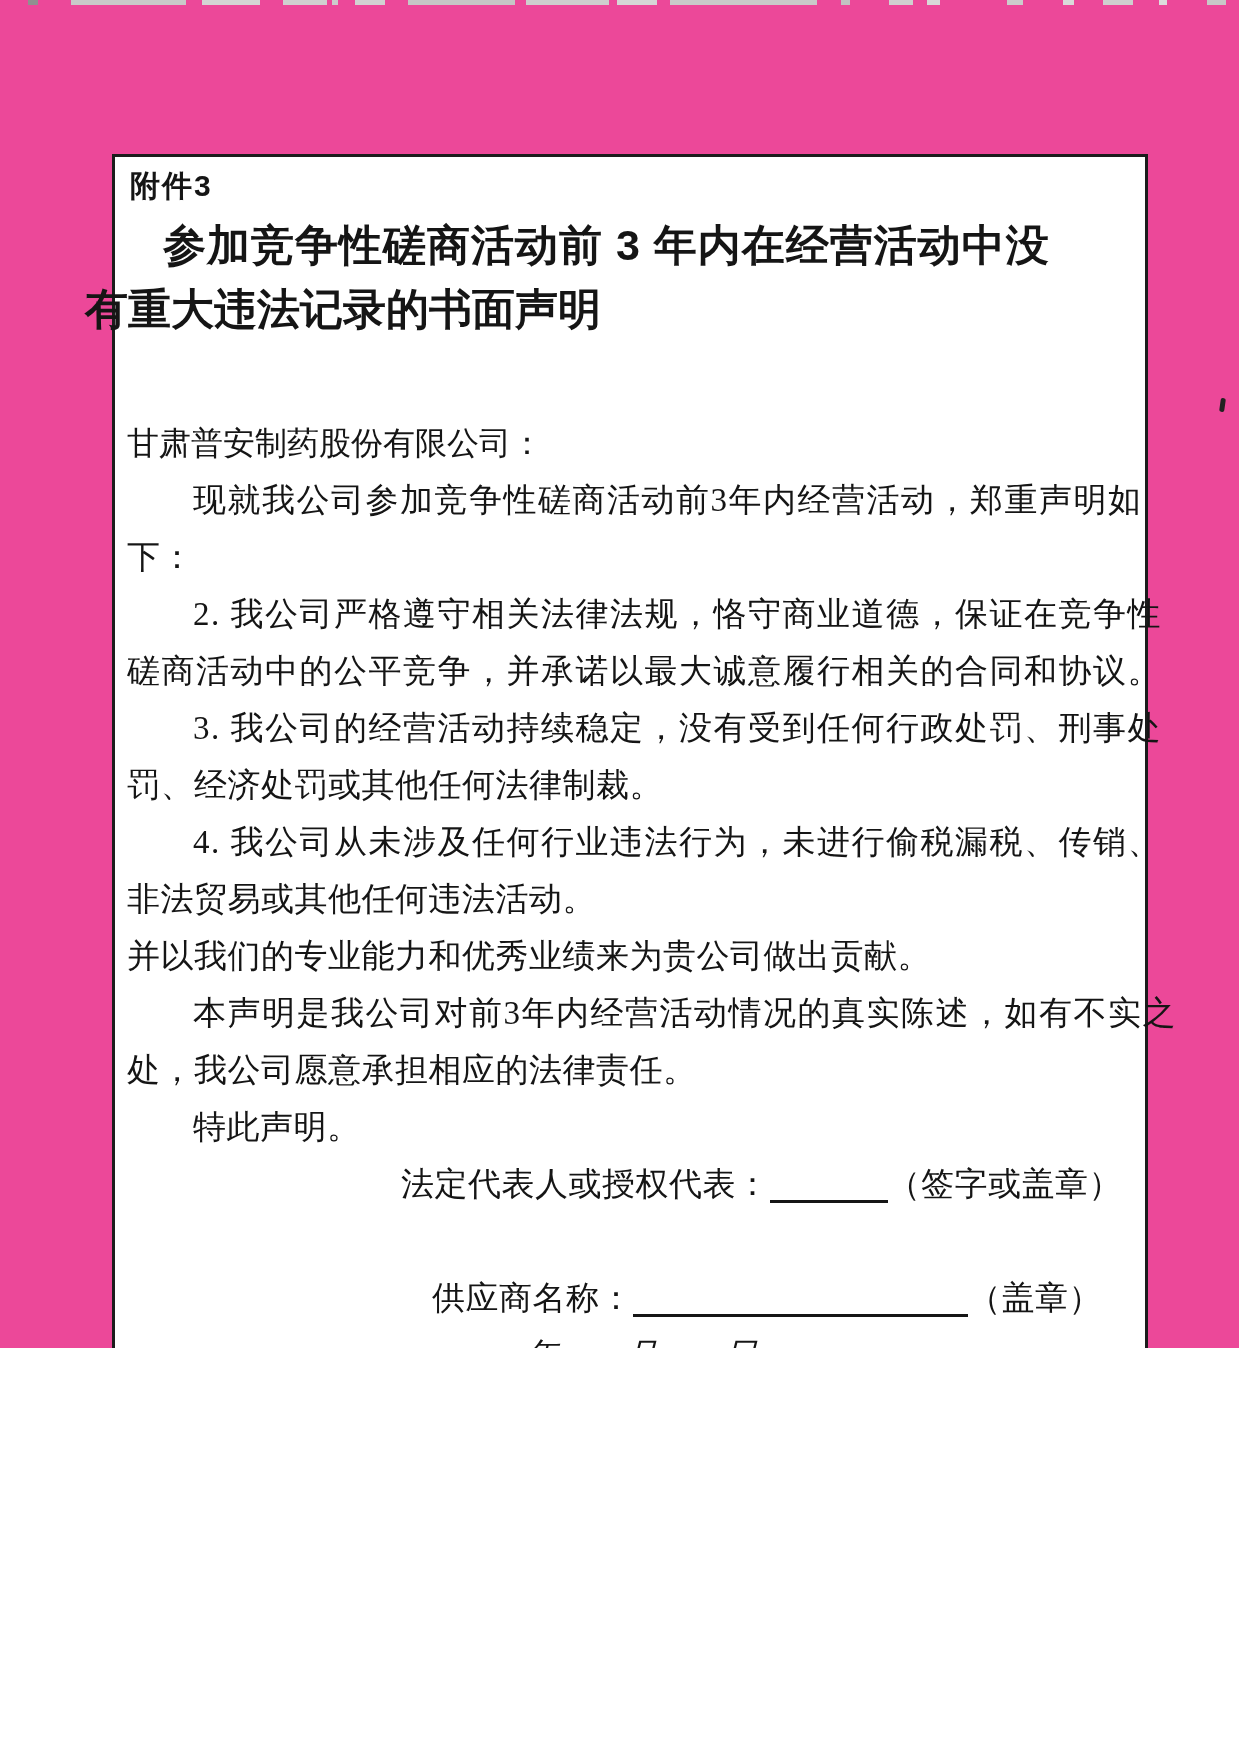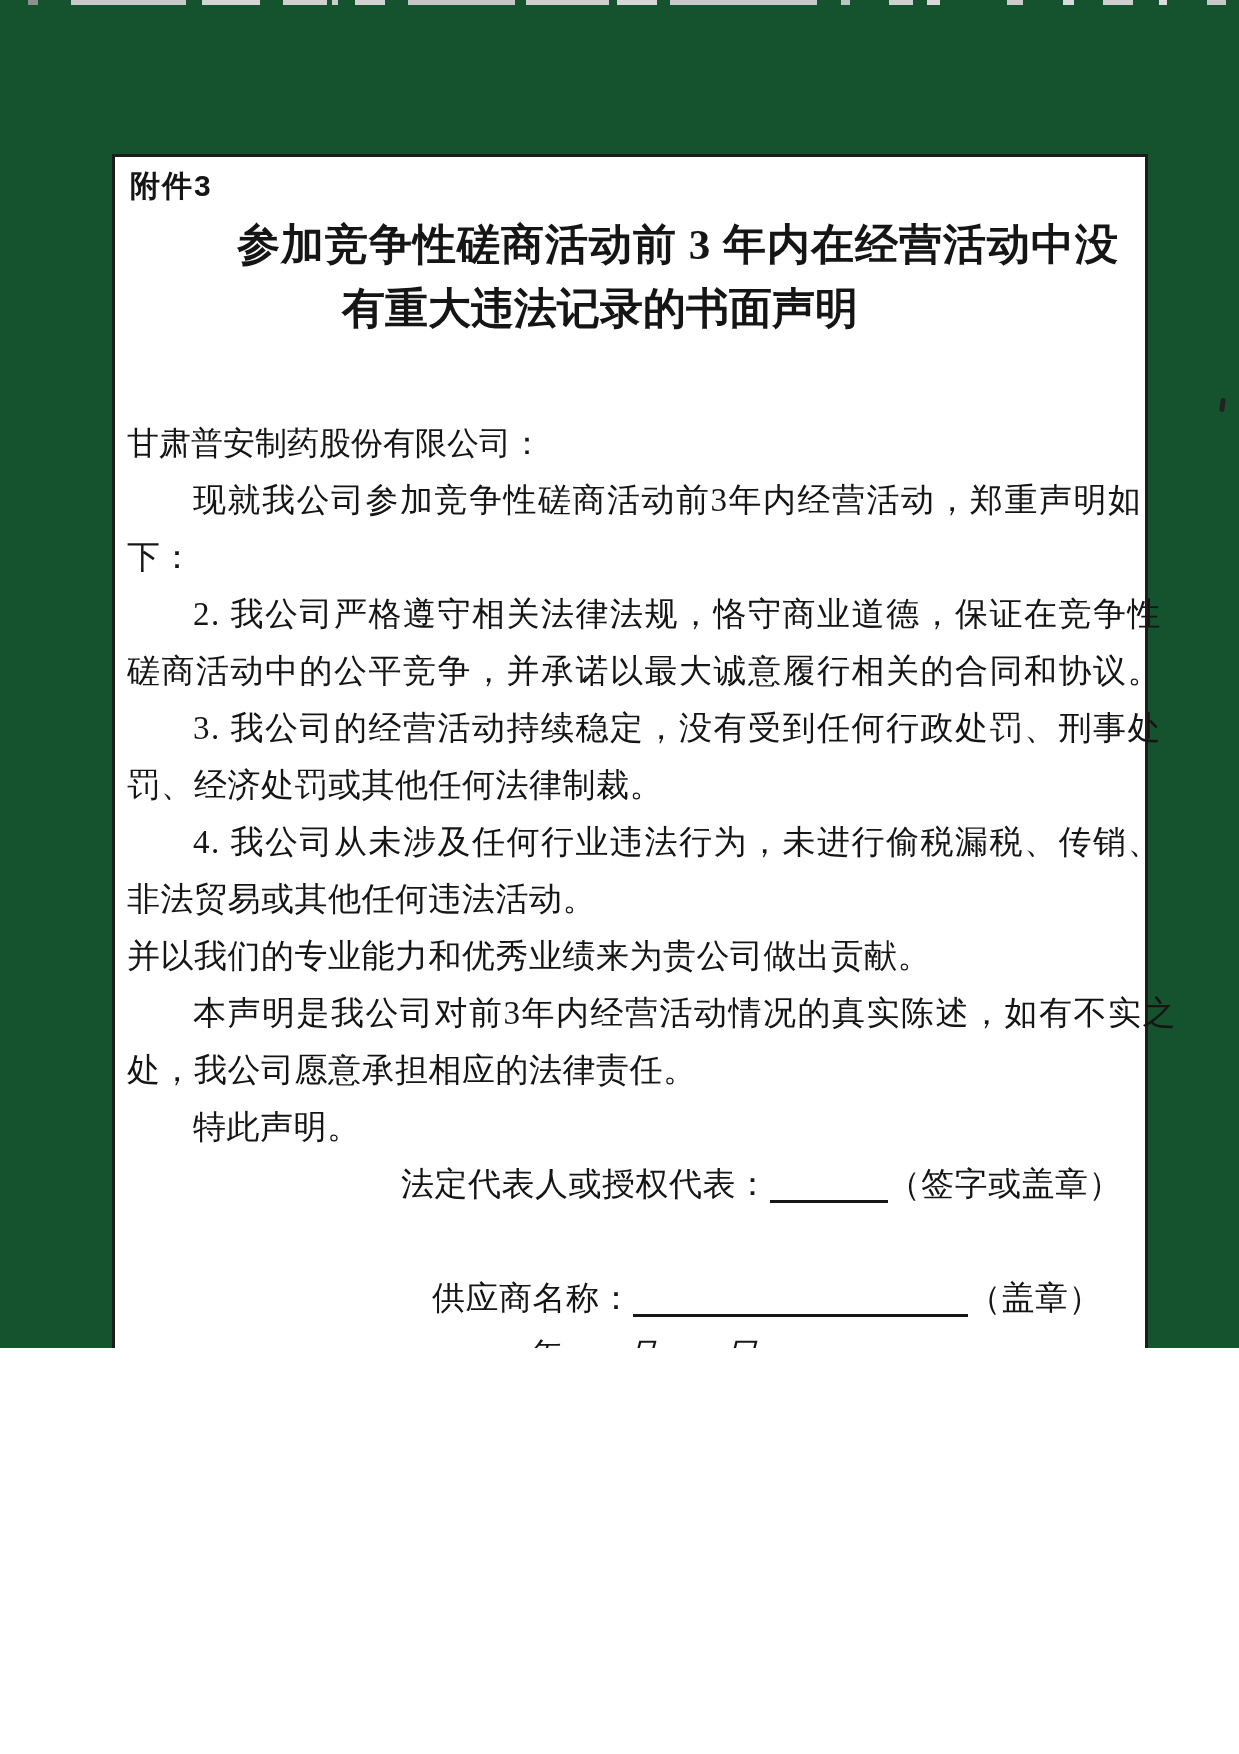--- a/index.html
+++ b/index.html
@@ -1,38 +1,38 @@
 <!DOCTYPE html>
 <html><head>
 <meta charset="utf-8">
 <style>
   html,body{margin:0;padding:0;background:#ffffff;}
   .page{
-    position:relative;width:1239px;height:1348px;background:#14532d;
+    position:relative;width:1239px;height:1348px;background:#ec4899;
     overflow:hidden;color:#151515;font-family:"Liberation Serif",serif;
   }
   .dash-row{position:absolute;left:0;width:1239px;height:6px;}
   .dash-row.top{top:0;}
   .dash-row.bottom{top:1748px;}
   .stray{
     position:absolute;left:1220px;top:398px;width:5px;height:14px;
     background:#222;border-radius:2px;transform:rotate(8deg);
   }
   .box{
     position:absolute;left:112px;top:154px;width:1030px;height:1458px;
     border:3px solid #1c1c1c;background:#ffffff;
   }
   .attach{
     position:absolute;left:15px;top:12px;
     font-family:"Liberation Sans",sans-serif;font-weight:700;
     font-size:30px;letter-spacing:2px;line-height:34px;
   }
   .title{
-    position:absolute;left:0;right:0;top:56px;text-align:center;
-    font-family:Liberation Serif, serif;font-weight:700;font-size:43px;
+    position:absolute;left:0;right:0;top:56px;
+    font-family:Liberation Sans, sans-serif;font-weight:700;font-size:43px;
   }
   .t1{position:relative;left:48px;height:64px;line-height:64px;letter-spacing:1px;}
   .t2{position:relative;left:-30px;height:64px;line-height:64px;}
   .content{position:absolute;left:12px;top:258px;width:1001px;font-size:33px;}
   .line{height:57px;line-height:57px;white-space:nowrap;letter-spacing:.5px;}
   .sal{font-size:32px;letter-spacing:0;}
   .ind{padding-left:66px;}
   .jst{letter-spacing:1.5px;}
   .sigrow{height:57px;line-height:57px;white-space:nowrap;font-size:33px;letter-spacing:.5px;}
   .r1{margin-top:57px;padding-left:305px;}

